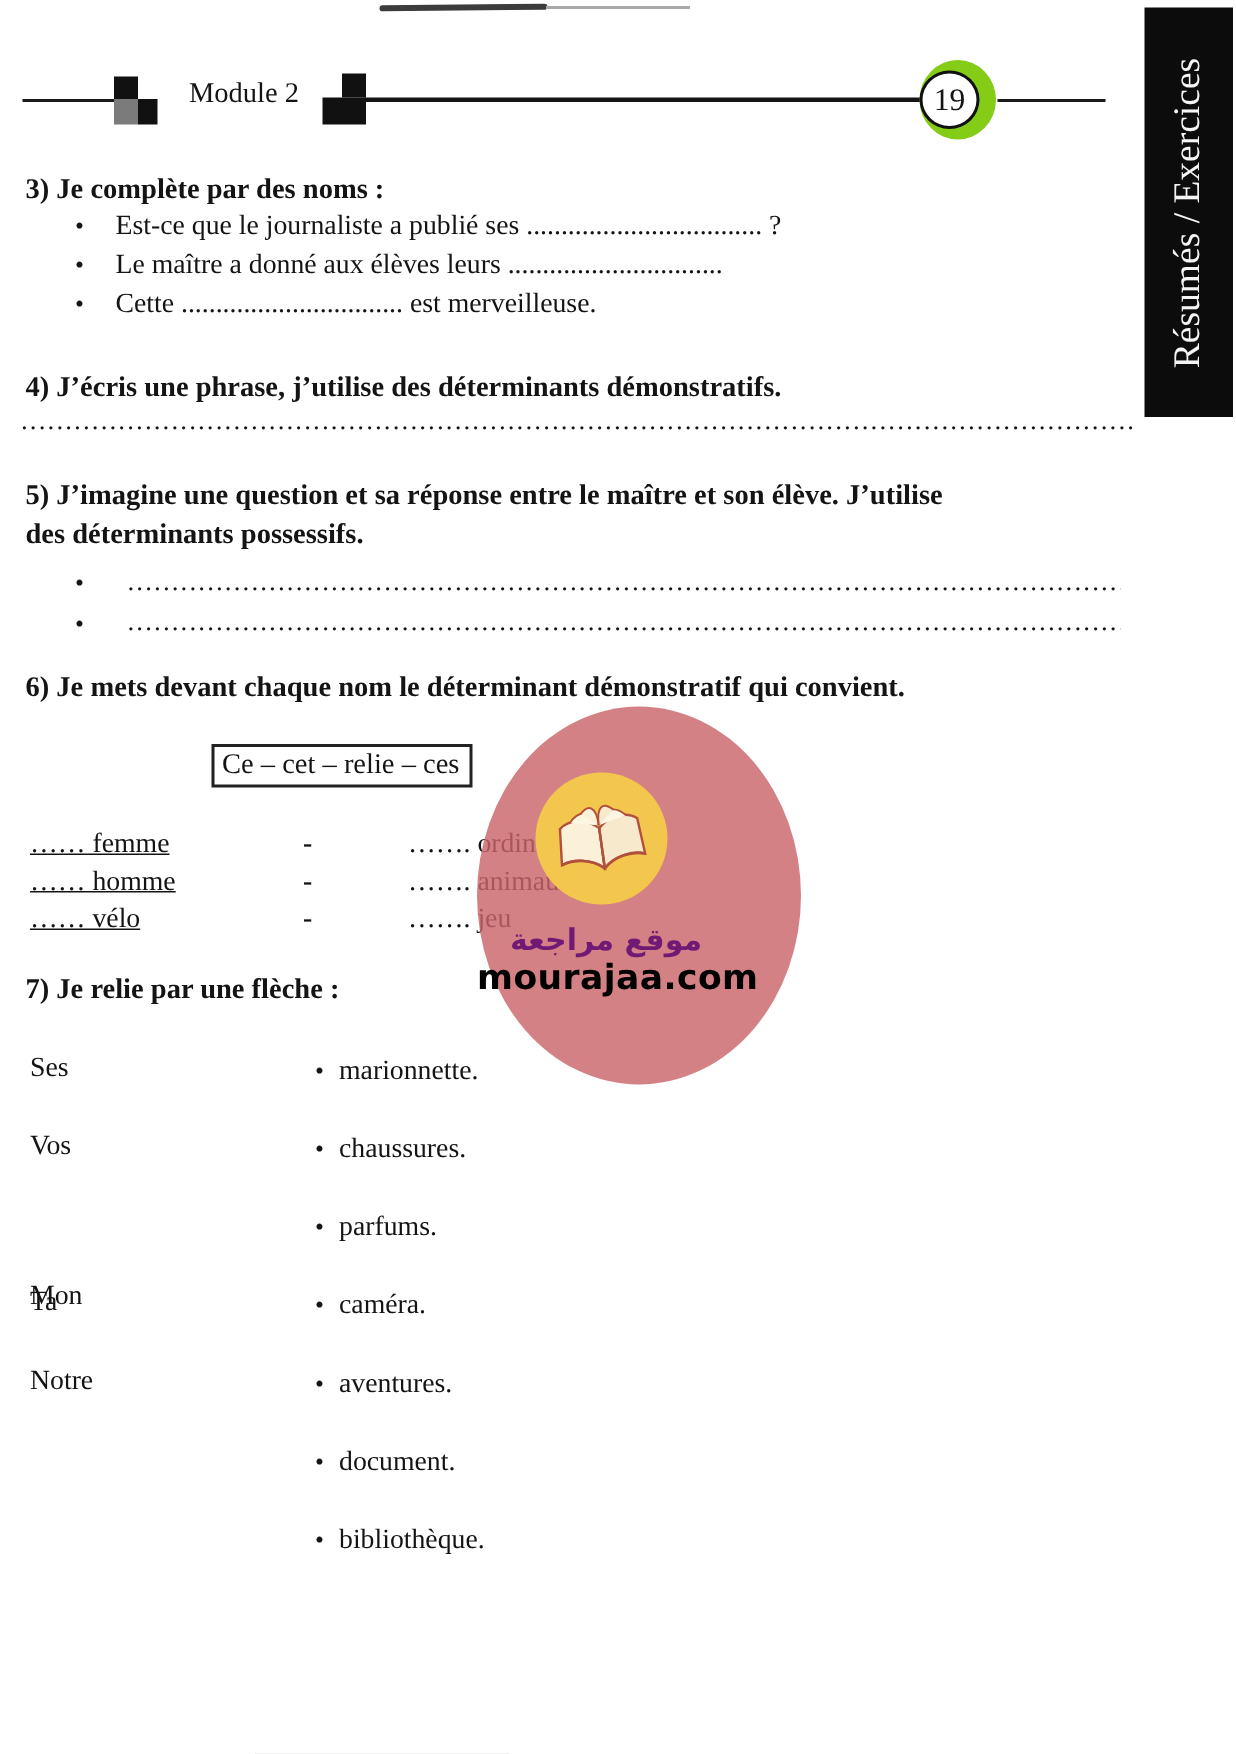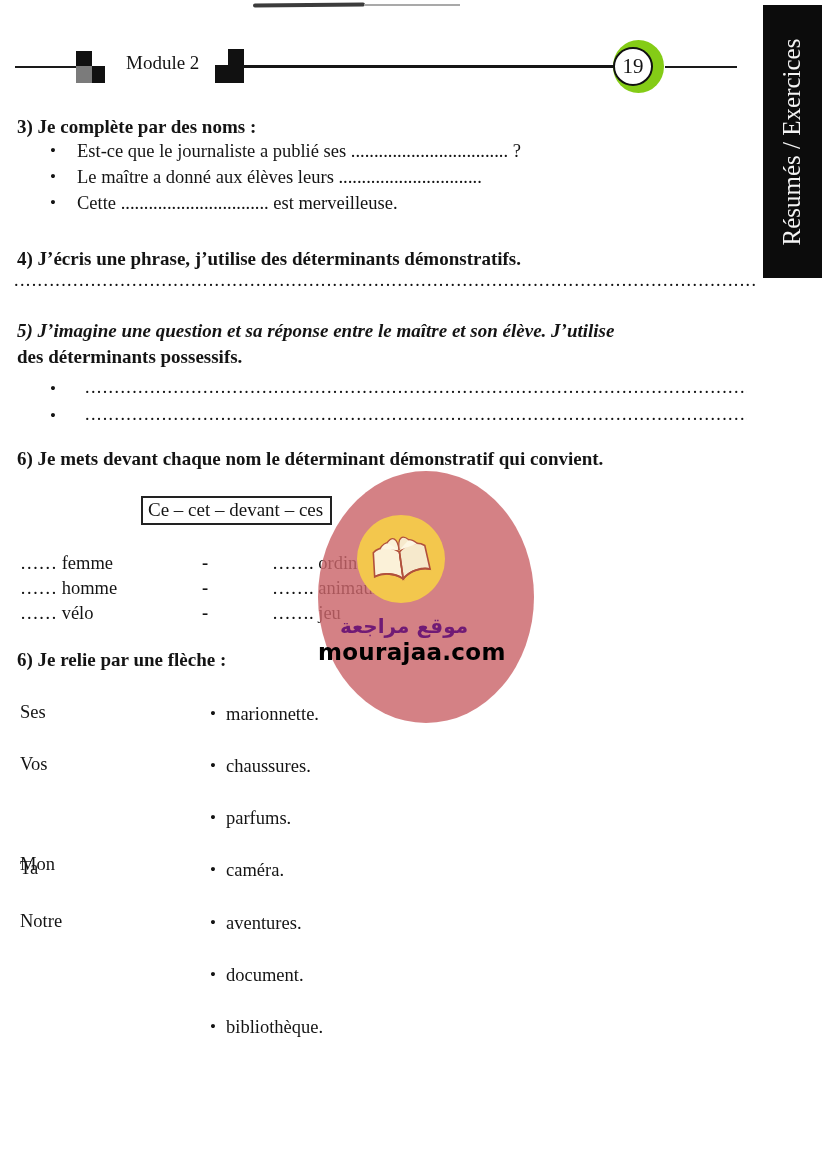--- a/index.html
+++ b/index.html
@@ -51,34 +51,34 @@
   .bullet-glyph { font-size:17px; line-height:24px; width:14px; flex:0 0 14px; }
   .bullet-text { font-size:18.5px; line-height:24px; margin-left:13px; white-space:nowrap; }
   .ex3-i0 { left:50px; top:139px; }
   .ex3-i1 { left:50px; top:165px; }
   .ex3-i2 { left:50px; top:191px; }
 
   .ex4-title { left:17px; top:248px; }
   .dots-line { font-size:18px; letter-spacing:1.4px; white-space:nowrap; overflow:hidden; }
   .ex4-dots { left:14px; top:270px; width:744px; }
 
-  .ex5-title1 { left:17px; top:320px;font-style:italic; }
+  .ex5-title1 { left:17px; top:320px; }
   .ex5-title2 { left:17px; top:346px; }
   .ex5-i0 { left:50px; top:377px; }
   .ex5-i1 { left:50px; top:404px; }
   .ex5-dots { width:662px; margin-left:21px; }
 
   .ex6-title { left:17px; top:448px; }
   .word-bank {
     left:141px; top:496px; border:2px solid #222; padding:1px 7px 2px 5px;
     font-size:19px; white-space:nowrap;
   }
   .ex6-row { left:0; width:760px; height:24px; }
   .ex6-r0 { top:553px; } .ex6-r1 { top:578px; } .ex6-r2 { top:603px; }
-  .ex6-left  { position:absolute; left:20px;  font-size:18.5px; white-space:nowrap; }
+  .ex6-left  { position:absolute; left:20px;  font-size:18.5px; white-space:nowrap;text-decoration:underline; }
   .ex6-dash  { position:absolute; left:202px; font-size:18.5px; font-weight:bold; }
   .ex6-right { position:absolute; left:272px; font-size:18.5px; white-space:nowrap; }
 
   
   .watermark {
     left:318px; top:471px; width:216px; height:252px; border-radius:50%;
     background:rgba(202,101,106,0.82); z-index:5; pointer-events:none;
   }
   .wm-badge {
     position:absolute; left:39px; top:44px; width:88px; height:88px; border-radius:50%;
@@ -151,38 +151,38 @@
   <div class="abs bullet-row ex5-i0">
     <span class="bullet-glyph">•</span>
     <span class="dots-line ex5-dots">..........................................................................................................................................................</span>
   </div>
   <div class="abs bullet-row ex5-i1">
     <span class="bullet-glyph">•</span>
     <span class="dots-line ex5-dots">..........................................................................................................................................................</span>
   </div>
 
   <div class="abs ex-title ex6-title">6) Je mets devant chaque nom le déterminant démonstratif qui convient.</div>
-  <div class="abs word-bank">Ce – cet – devant – ces</div>
+  <div class="abs word-bank">Ce – cet – relie – ces</div>
   <div class="abs ex6-row ex6-r0">
     <span class="ex6-left">…… femme</span>
     <span class="ex6-dash">-</span>
     <span class="ex6-right">……. ordinateur</span>
   </div>
   <div class="abs ex6-row ex6-r1">
     <span class="ex6-left">…… homme</span>
     <span class="ex6-dash">-</span>
     <span class="ex6-right">……. animaux</span>
   </div>
   <div class="abs ex6-row ex6-r2">
     <span class="ex6-left">…… vélo</span>
     <span class="ex6-dash">-</span>
     <span class="ex6-right">……. jeu</span>
   </div>
 
-  <div class="abs ex-title ex7-title">6) Je relie par une flèche :</div>
+  <div class="abs ex-title ex7-title">7) Je relie par une flèche :</div>
   <span class="abs ex7-left ex7-l0">Ses</span>
   <span class="abs ex7-left ex7-l1">Vos</span>
   <span class="abs ex7-left ex7-l2">Mon</span>
   <span class="abs ex7-left ex7-l3">Ta</span>
   <span class="abs ex7-left ex7-l4">Notre</span>
 
   <div class="abs ex7-right ex7-r0">
     <span class="bullet-glyph">•</span>
     <span class="bullet-text">marionnette.</span>
   </div>

